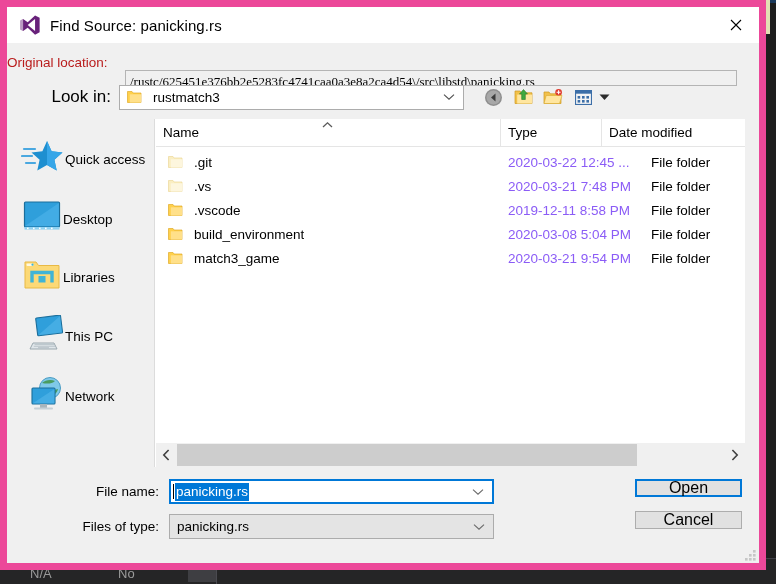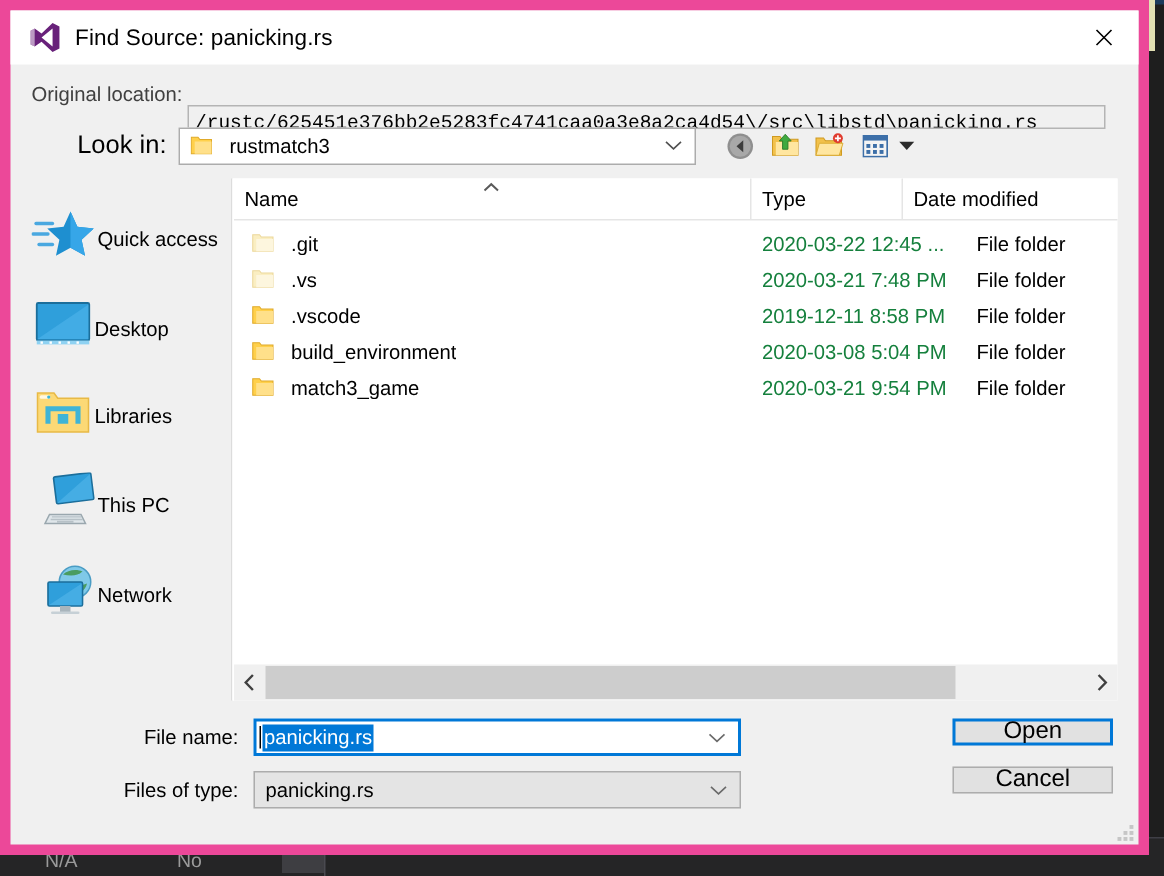--- a/index.html
+++ b/index.html
@@ -88,34 +88,33 @@
   
   #origloc-row {
     display: flex; align-items: center;
     padding: 0 22px 0 0;
     margin-top: 6px;
     flex: 0 0 auto;
     height: 26px;
   }
   #origloc-label {
     width: 118px; 
-    font-size: 13.5px; color: #404040;
+    font-size: 13.5px; color: #b91c1c;
     padding-right: 8px;
     white-space: nowrap;
-    padding-left: 14px;
   }
   #origloc-input {
     flex: 1 1 auto; height: 16px;
     background: #f0f0f0;
     border: 1px solid #b4b4b4;
     font-size: 13px; color: #000;
     padding: 0 4px;
     line-height: 22px;
     overflow: hidden; white-space: nowrap;
-    font-family: Liberation Mono, monospace;
+    font-family: Liberation Serif, serif;
     margin-top: 32px;
   }
 
   
   #lookin-row {
     display: flex; align-items: center;
     margin-top: 9px;
     flex: 0 0 auto;
     height: 26px;
     padding-right: 14px;
@@ -228,21 +227,21 @@
     padding-left: 12px;
     min-width: 0;
   }
   .cell-name .nm {
     font-size: 13.5px; color: #000;
     margin-left: 11px;
     white-space: nowrap; overflow: hidden; text-overflow: ellipsis;
   }
   .cell-date {
     width: 143px; padding-left: 7px;
-    font-size: 13.5px; color: #15803d;
+    font-size: 13.5px; color: #8b5cf6;
     white-space: nowrap; overflow: hidden;
   }
   .cell-type {
     flex: 1 1 auto; padding-left: 7px;
     font-size: 13.5px; color: #000;
     white-space: nowrap;
   }
   #hscroll {
     height: 24px; flex: 0 0 auto;
     background: #f0f0f0;

